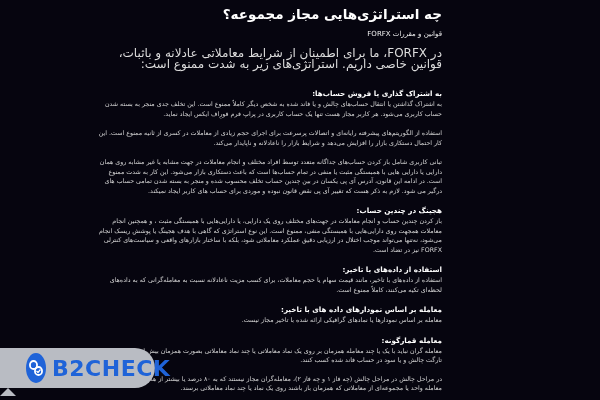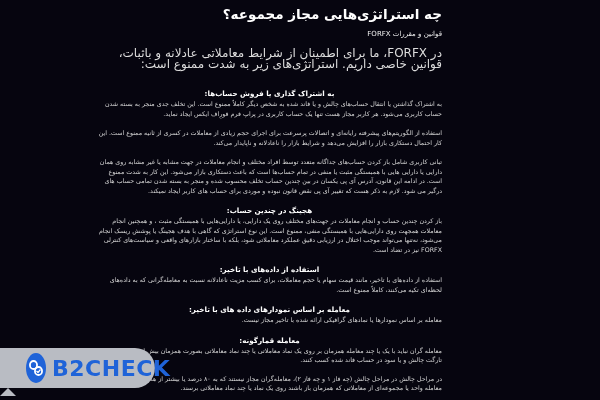--- a/index.html
+++ b/index.html
@@ -7,21 +7,21 @@
     width:600px; height:400px; overflow:hidden;
     background:#06050f; color:#e6e6ea;
     font-family:"DejaVu Sans", sans-serif;
     position:relative;
   }
   .doc-wrap { position:absolute; top:0; right:158px; width:345px; direction:rtl; text-align:right; }
   h1 { font-size:13.5px; font-weight:bold; margin:6px 0 8px 0; color:#ffffff; line-height:16px; }
   .subtitle { font-size:7px; font-weight:normal; margin:0 0 10px 0; color:#f0f0f0; }
   .intro { font-size:12px; line-height:11px; margin:0 0 18px 0; color:#dcdcdc; }
   .section { margin-bottom:10px; }
-  .sec-title { font-size:7.2px; font-weight:bold; color:#ffffff; line-height:11px; margin:0;text-align:center; }
+  .sec-title { font-size:7.2px; font-weight:bold; color:#ffffff; line-height:11px; margin:0; }
   .sec-body { font-size:6.3px; line-height:9.5px; color:#d6d6d6; margin:0; }
   .sec-body p { margin:0; }
   .logo {
     position:absolute; left:0; top:348px; width:155px; height:40px;
     background:#b9bcc3; border-radius:0 20px 20px 0;
     display:flex; align-items:center; padding-left:26px; box-sizing:border-box;
   }
   .logo-icon {
     width:30px; height:30px; border-radius:50%; background:#1f63d8;
     display:flex; align-items:center; justify-content:center; margin-right:6px;

